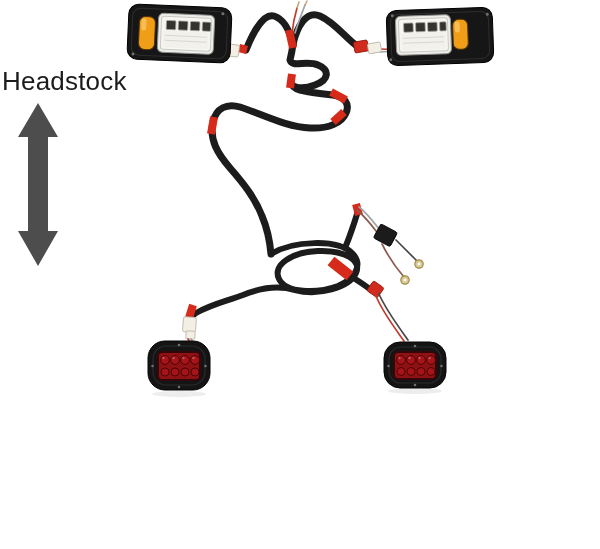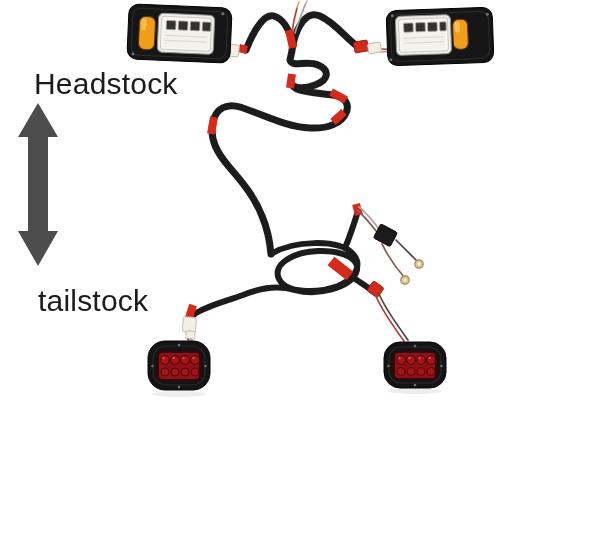--- a/index.html
+++ b/index.html
@@ -3,21 +3,21 @@
 <meta charset="utf-8">
 <style>
   html,body{margin:0;padding:0;background:#fff;}
   .stage{
     position:relative;width:600px;height:549px;overflow:hidden;
     background:var(--background,#fff);
     font-family:"Liberation Sans", sans-serif;
   }
   .label{
     position:absolute;color:var(--text,#1c1c1c);
-    font-size:30px;line-height:1.1;letter-spacing:0.2px;white-space:nowrap;margin-left:32px;
+    font-size:26px;line-height:1.1;letter-spacing:0.2px;white-space:nowrap;
   }
   .label-top{left:2px;top:67px;}
   .label-bottom{left:6px;top:284px;}
   svg.scene{position:absolute;left:0;top:0;width:600px;height:549px;}
 
   
   .cable{fill:none;stroke:var(--cable,#1c1c1c);stroke-width:7;stroke-linecap:round;stroke-linejoin:round;}
   .cable.thin{stroke-width:6;}
   .tape{fill:none;stroke:var(--tape,#d62a1a);stroke-width:8;stroke-linecap:butt;}
   .tape.big{stroke-width:11;}
@@ -234,14 +234,13 @@
           <circle class="tail-led" cx="431" cy="371.5" r="4"></circle>
       </g>
       <circle class="screw" cx="415" cy="346" r="1.3"></circle>
       <circle class="screw" cx="415" cy="385" r="1.3"></circle>
       <circle class="screw" cx="388.5" cy="366" r="1.3"></circle>
       <circle class="screw" cx="441.5" cy="366" r="1.3"></circle>
     </g>
   </svg>
 
   <div class="label label-top">Headstock</div>
-  <div class="label label-bottom">tailstock</div>
 </div>
 
 </body></html>

